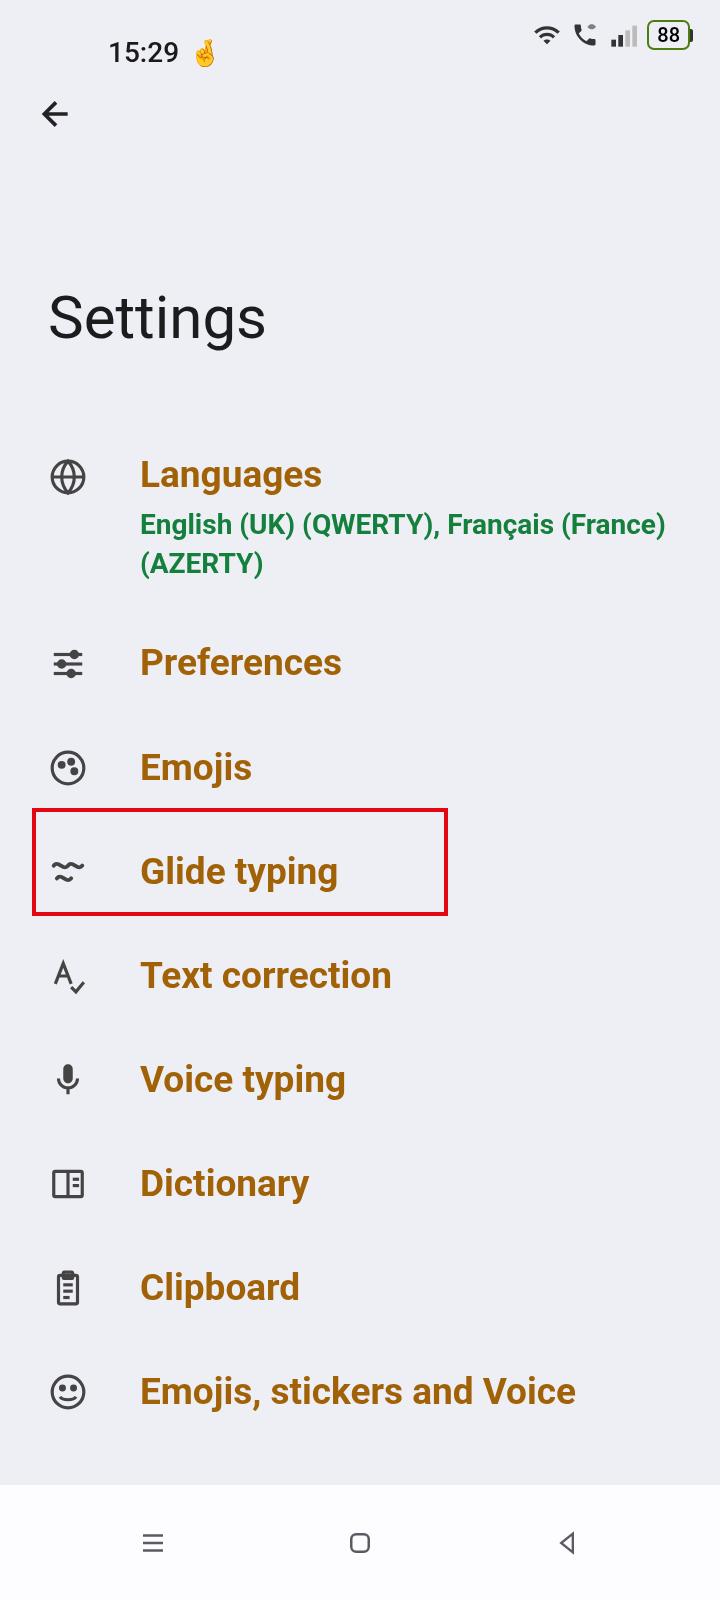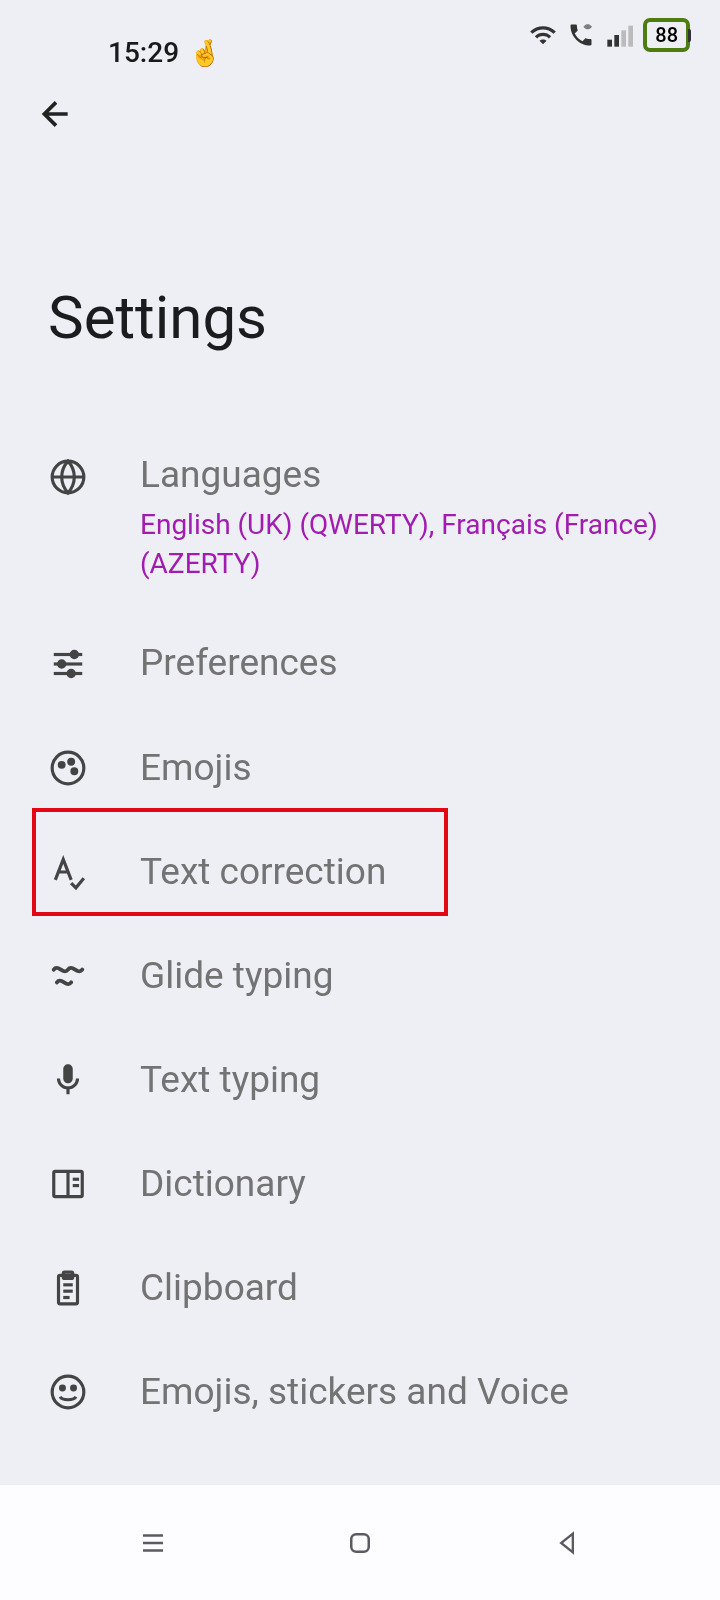--- a/index.html
+++ b/index.html
@@ -42,21 +42,21 @@
       font-size: 26px;
     }
     
     .status-right {
       display: flex;
       align-items: center;
       gap: 10px;
     }
     
     .battery-box {
-      border: 4px solid #4d7c0f;
+      border: 2px solid #4d7c0f;
       border-radius: 7px;
       padding: 1px 8px;
       font-size: 20px;
       font-weight: 500;
       position: relative;
     }
     
     .battery-box::after {
       content: '';
       position: absolute;
@@ -111,30 +111,31 @@
     .single-line .item-icon {
       margin-top: 0;
     }
     
     .item-content {
       flex: 1;
     }
     
     .item-title {
       font-size: 37px;
-      font-weight: 400;
-      color: #737373;
+      font-weight: 700;
+      color: #a16207;
       line-height: 1.3;
     }
     
     .item-subtitle {
       font-size: 28px;
-      color: #a21caf;
+      color: #15803d;
       margin-top: 6px;
       line-height: 1.4;
+      font-weight: bold;
     }
     
     .highlight-box {
       position: absolute;
       border: 4px solid #e30613;
       top: 808px;
       left: 32px;
       width: 416px;
       height: 108px;
       pointer-events: none;
@@ -247,51 +248,51 @@
         <circle cx="16" cy="14" r="1.5" fill="#444"></circle>
       </svg>
     </div>
     <div class="item-content">
       <div class="item-title">Emojis</div>
     </div>
   </div>
 
   <div class="settings-item single-line">
     <div class="item-icon">
-      <svg width="38" height="38" viewBox="0 0 24 24" fill="none" stroke="#444" stroke-width="2">
-        <path d="M4 17 L9 4 L14 17 M6 12 L12 12"></path>
-        <path d="M14 19 L17 22 L22 16"></path>
-      </svg>
-    </div>
-    <div class="item-content">
-      <div class="item-title">Text correction</div>
-    </div>
-  </div>
-
-  <div class="settings-item single-line">
-    <div class="item-icon">
       <svg width="38" height="38" viewBox="0 0 24 24" fill="none" stroke="#444" stroke-width="2.5" stroke-linecap="round">
         <path d="M3 8 C 6 4, 9 12, 12 8 C 15 4, 18 12, 21 8"></path>
         <path d="M5 16 C 8 12, 11 20, 14 16"></path>
       </svg>
     </div>
     <div class="item-content">
       <div class="item-title">Glide typing</div>
     </div>
   </div>
 
   <div class="settings-item single-line">
     <div class="item-icon">
+      <svg width="38" height="38" viewBox="0 0 24 24" fill="none" stroke="#444" stroke-width="2">
+        <path d="M4 17 L9 4 L14 17 M6 12 L12 12"></path>
+        <path d="M14 19 L17 22 L22 16"></path>
+      </svg>
+    </div>
+    <div class="item-content">
+      <div class="item-title">Text correction</div>
+    </div>
+  </div>
+
+  <div class="settings-item single-line">
+    <div class="item-icon">
       <svg width="38" height="38" viewBox="0 0 24 24" fill="#444">
         <path d="M12 14c1.66 0 3-1.34 3-3V5c0-1.66-1.34-3-3-3S9 3.34 9 5v6c0 1.66 1.34 3 3 3z"></path>
         <path d="M17 11c0 2.76-2.24 5-5 5s-5-2.24-5-5H5c0 3.53 2.61 6.43 6 6.92V21h2v-3.08c3.39-.49 6-3.39 6-6.92h-2z"></path>
       </svg>
     </div>
     <div class="item-content">
-      <div class="item-title">Text typing</div>
+      <div class="item-title">Voice typing</div>
     </div>
   </div>
 
   <div class="settings-item single-line">
     <div class="item-icon">
       <svg width="38" height="38" viewBox="0 0 24 24" fill="none" stroke="#444" stroke-width="2">
         <rect x="3" y="4" width="18" height="16" rx="1"></rect>
         <line x1="12" y1="4" x2="12" y2="20"></line>
         <line x1="15" y1="9" x2="19" y2="9"></line>
         <line x1="15" y1="13" x2="19" y2="13"></line>

